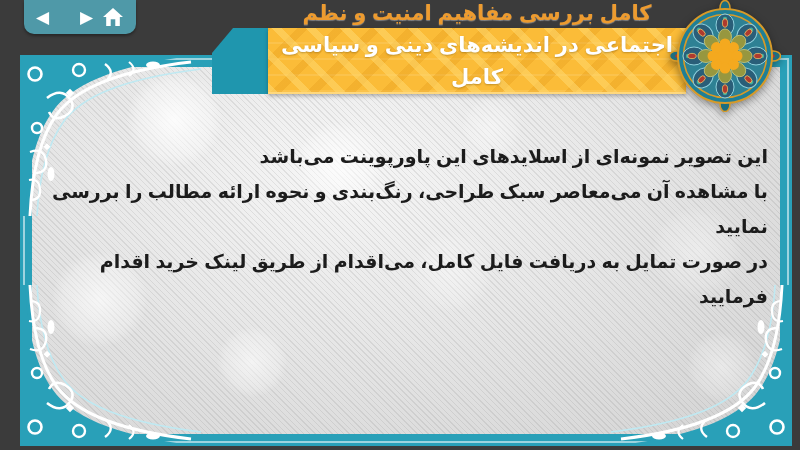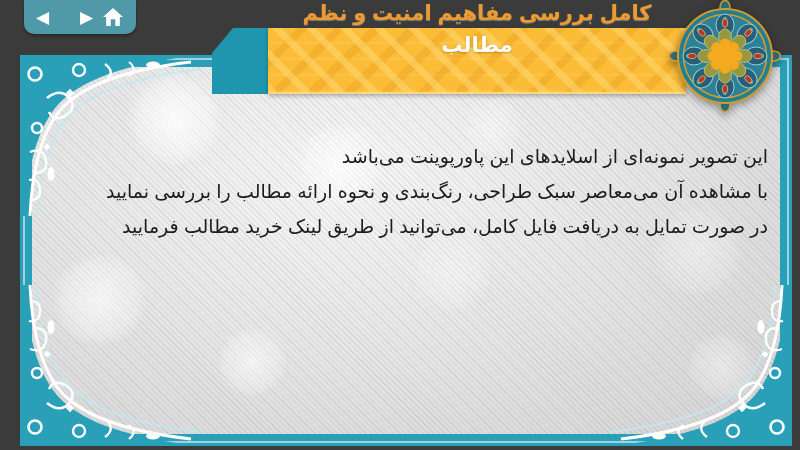--- a/index.html
+++ b/index.html
@@ -74,21 +74,21 @@
   .slide-title .line-over{color:#ed9b2f;text-shadow:0 1px 1px rgba(255,255,255,.35);}
   
   .mandala{
     position:absolute;left:669px;top:0;width:112px;height:112px;
     filter:drop-shadow(0 3px 4px rgba(0,0,0,.4));
   }
   
   .body-text{
     position:absolute;left:50px;top:139px;width:718px;
     direction:rtl;text-align:right;
-    font-size:19px;font-weight:normal;line-height:35px;color:#1c1c1c;
+    font-size:19px;font-weight:bold;line-height:35px;color:#1c1c1c;
   }
 </style>
 </head>
 <body>
 
 <div class="frame">
   <div class="frame-line"></div>
   <div class="frame-inner">
     <div class="bokeh" style="left:95px;top:5px;width:95px;height:95px;"></div>
     <div class="bokeh" style="left:265px;top:55px;width:85px;height:85px;opacity:.85;"></div>
@@ -131,21 +131,22 @@
   </svg>
 <svg class="orn br" viewBox="0 0 200 160">
     <use href="#corner-orn"></use>
   </svg>
 
 <div class="banner-connector"></div>
 <div class="title-banner"></div>
 
 <div class="slide-title">
   <div class="line-over">کامل بررسی مفاهیم امنیت و نظم</div>
-  <div>مطالب</div>
+  <div>اجتماعی در اندیشه‌های دینی و سیاسی</div>
+  <div>کامل</div>
 </div>
 
 <svg class="mandala" viewBox="-56 -56 112 112">
   <ellipse cx="0" cy="-48" rx="5" ry="7.5" fill="#1c6e80" stroke="#d79a28" stroke-width="1.5"></ellipse>
   <ellipse cx="0" cy="48" rx="5" ry="7.5" fill="#1c6e80" stroke="#d79a28" stroke-width="1.5"></ellipse>
   <ellipse cx="-48" cy="0" rx="7.5" ry="5" fill="#1c6e80" stroke="#d79a28" stroke-width="1.5"></ellipse>
   <ellipse cx="48" cy="0" rx="7.5" ry="5" fill="#1c6e80" stroke="#d79a28" stroke-width="1.5"></ellipse>
   <circle cx="-48" cy="0" r="1.8" fill="#b03a2e"></circle>
     <circle cx="48" cy="0" r="1.8" fill="#b03a2e"></circle>
   <circle r="47" fill="#1f7f96" stroke="#d79a28" stroke-width="2"></circle>
@@ -202,14 +203,14 @@
     <svg width="22" height="20" viewBox="0 0 24 22">
       <path d="M12 1 L1 11 H4.5 V21 H19.5 V11 H23 Z" fill="#ffffff"></path>
       <rect x="9.5" y="13.5" width="5" height="7.5" fill="#4f99a8"></rect>
     </svg>
   </button>
 </div>
 
 <div class="body-text">
   <div>این تصویر نمونه‌ای از اسلایدهای این پاورپوینت می‌باشد</div>
   <div>با مشاهده آن می‌معاصر سبک طراحی، رنگ‌بندی و نحوه ارائه مطالب را بررسی نمایید</div>
-  <div>در صورت تمایل به دریافت فایل کامل، می‌توانید از طریق لینک خرید مطالب فرمایید</div>
+  <div>در صورت تمایل به دریافت فایل کامل، می‌اقدام از طریق لینک خرید اقدام فرمایید</div>
 </div>
 
 </body></html>

